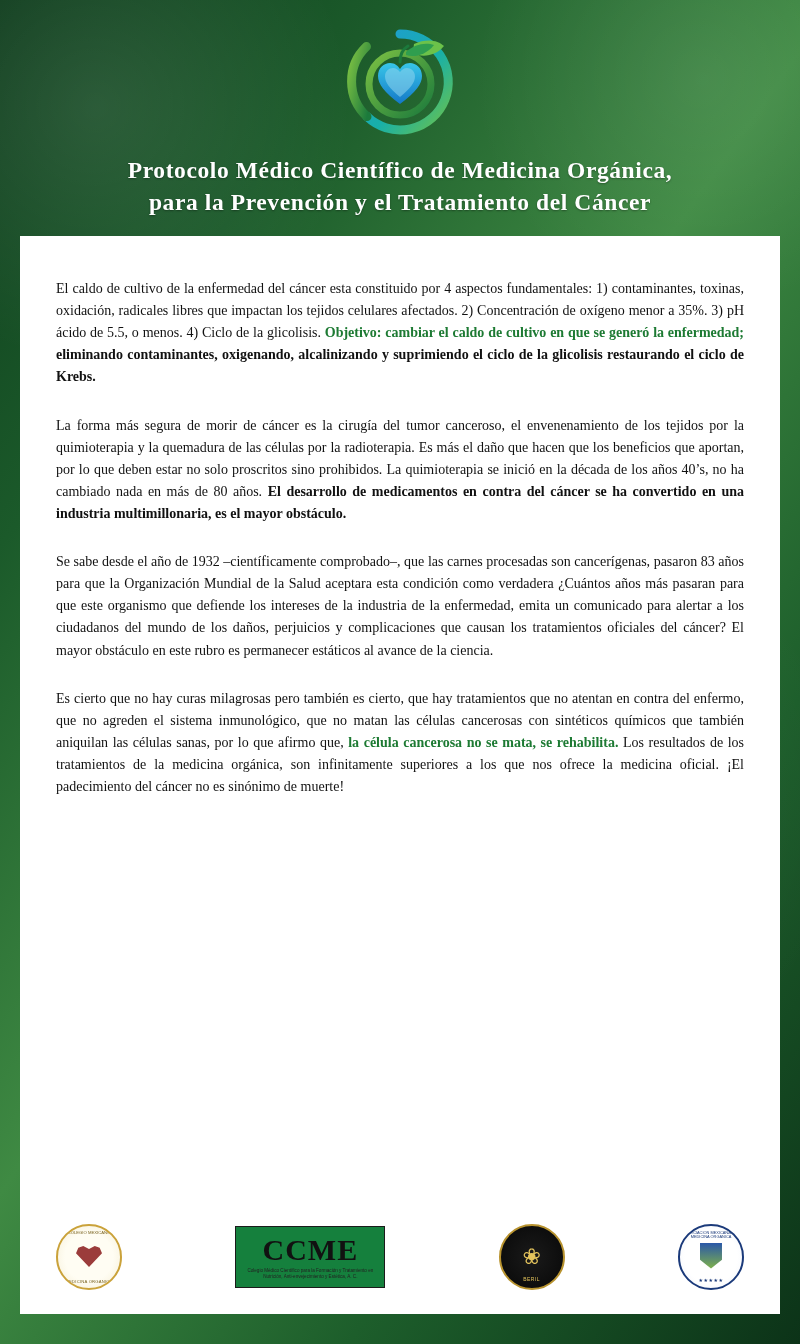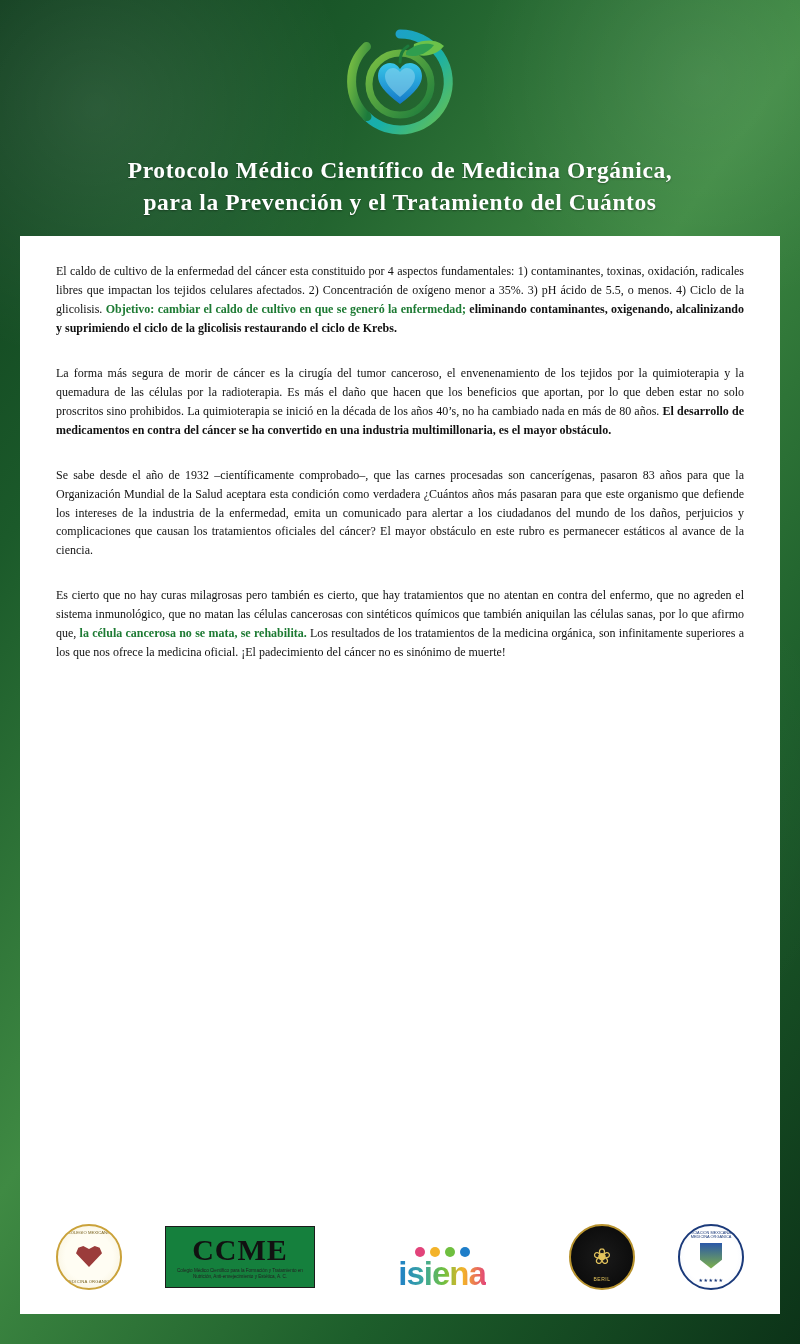--- a/index.html
+++ b/index.html
@@ -44,25 +44,25 @@
     left: 20px;
     top: 236px;
     width: 760px;
     height: 1078px;
     background: #ffffff;
     padding: 26px 36px 10px 36px;
   }
 
   .para {
     color: #111111;
-    font-size: 12px;
+    font-size: 14px;
     line-height: 1.58;
     text-align: justify;
     text-justify: inter-word;
-    margin: 0 0 26px 0;
+    margin: 16px 0 26px 0;
   }
   .para:last-of-type { margin-bottom: 0; }
   .b { font-weight: bold; }
   .g { color: #1d7a33; font-weight: bold; }
 
   
   .logos {
     position: absolute;
     left: 36px;
     right: 36px;
@@ -202,21 +202,21 @@
       <path d="M60 75 C49 66 45 60 45 54.5 C45 49 49 46 53 46 C56 46 58.5 48 60 50 C61.5 48 64 46 67 46 C71 46 75 49 75 54.5 C75 60 71 66 60 75 Z" fill="#8fd6ef" opacity="0.55"></path>
 
       <path d="M74 22 C86 16 98 18 104 24 C96 34 82 36 73 31 Z" fill="#6cc24a"></path>
       <path d="M66 30 C74 22 86 20 94 23 C86 33 74 36 66 33 Z" fill="#2f9e4f"></path>
       <path d="M60 40 C60 33 63 27 68 24" fill="none" stroke="#1c7a3c" stroke-width="3" stroke-linecap="round"></path>
     </svg>
   </div>
 
   <h1 class="doc-title">
     <span class="line">Protocolo Médico Científico de Medicina Orgánica,</span>
-    <span class="line">para la Prevención y el Tratamiento del Cuántos</span>
+    <span class="line">para la Prevención y el Tratamiento del Cáncer</span>
   </h1>
 
   <div class="card">
 
     <p class="para">
       <span>El caldo de cultivo de la enfermedad del cáncer esta constituido por 4 aspectos fundamentales: 1) contaminantes, toxinas, oxidación, radicales libres que impactan los tejidos celulares afectados. 2) Concentración de oxígeno menor a 35%. 3) pH ácido de 5.5, o menos.  4) Ciclo de la glicolisis. </span><span class="g">Objetivo: cambiar el caldo de cultivo en que se generó la enfermedad;</span><span class="b"> eliminando contaminantes, oxigenando, alcalinizando y suprimiendo el ciclo de la glicolisis restaurando el ciclo de Krebs.</span>
     </p>
 
     <p class="para">
       <span>La forma más segura de morir de cáncer es la cirugía del tumor canceroso, el envenenamiento de los tejidos  por la quimioterapia y la quemadura de las células por la radioterapia. Es más el daño que hacen que los beneficios que aportan, por lo que deben estar no solo proscritos sino prohibidos. La quimioterapia se inició en la década de los años 40’s, no ha cambiado nada en más de 80 años. </span><span class="b">El desarrollo de medicamentos en contra del cáncer se ha convertido en una industria multimillonaria, es el mayor obstáculo.</span>
@@ -234,29 +234,20 @@
         <div class="ring-text-top">COLEGIO MEXICANO</div>
         <div class="heart"></div>
         <div class="ring-text">MEDICINA ORGANICA</div>
       </div>
 
       <div class="ccme">
         <div class="big">CCME</div>
         <div class="sub">Colegio Médico Científico para la Formación y Tratamiento en Nutrición, Anti-envejecimiento y Estética, A. C.</div>
       </div>
 
-      <div class="isiena">
-        <div class="dots">
-          <span style="background:#e2437a"></span>
-          <span style="background:#f3b32a"></span>
-          <span style="background:#6fbf3f"></span>
-          <span style="background:#1f7ec9"></span>
-        </div>
-        <div class="word">isiena</div>
-      </div>
 
       <div class="seal seal-2">
         <div class="wreath">❀</div>
         <div class="tag">BERIL</div>
       </div>
 
       <div class="seal seal-3">
         <div class="tag">ASOCIACION MEXICANA DE MEDICINA ORGANICA</div>
         <div class="shield"></div>
         <div class="stars">★★★★★</div>

